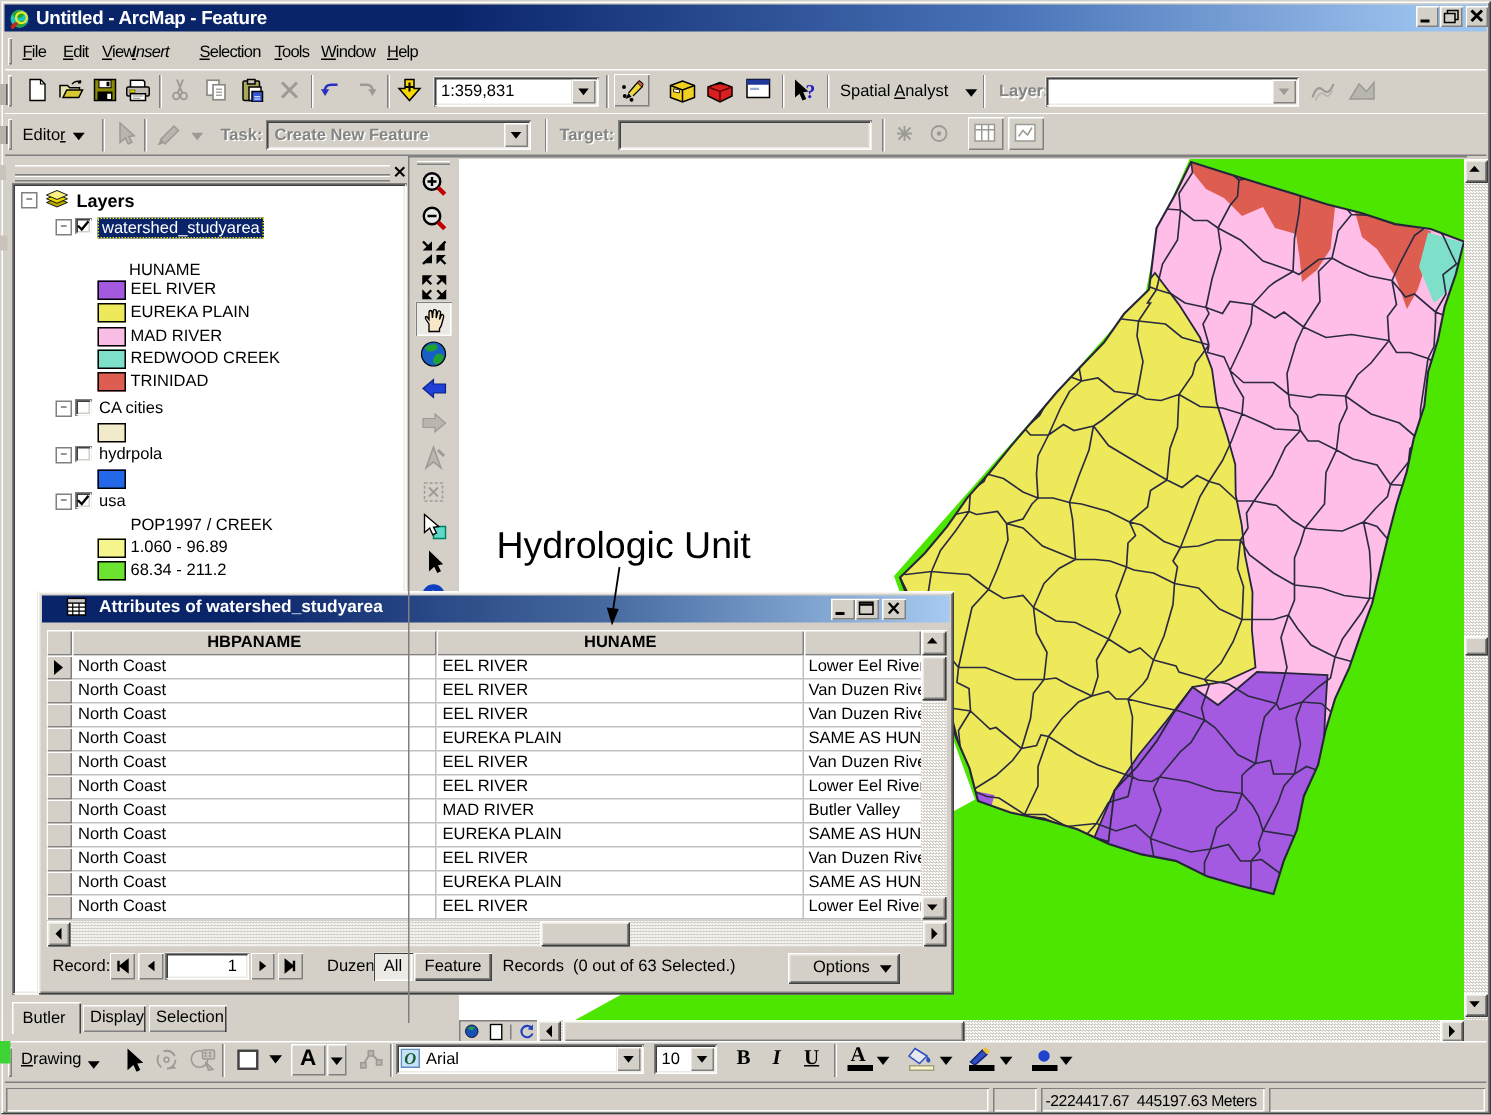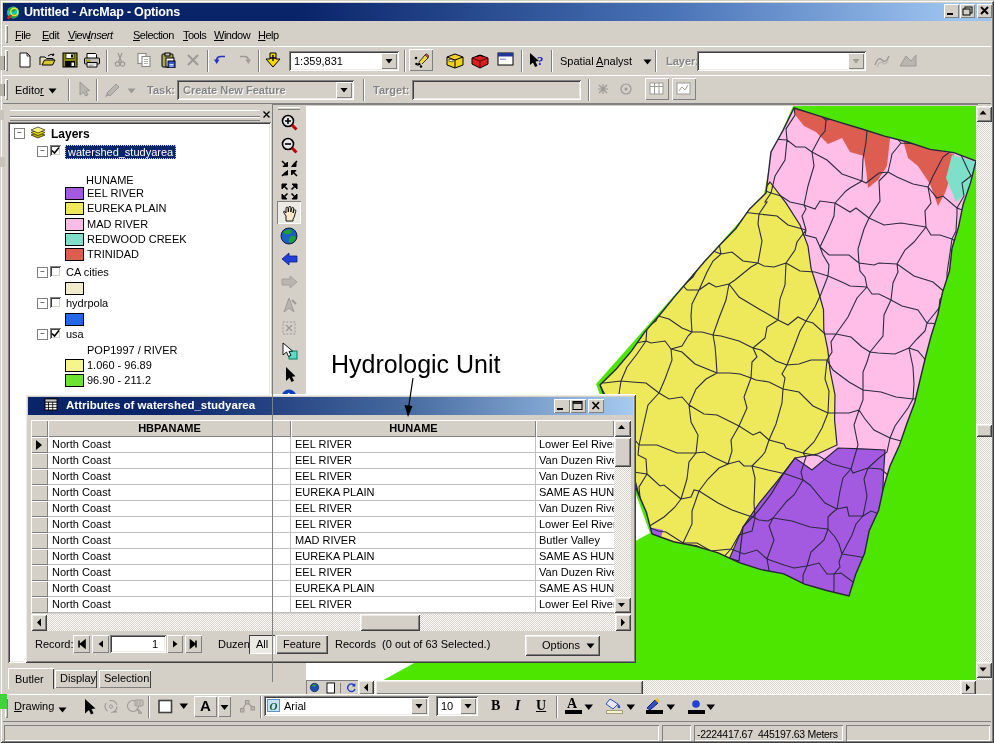--- a/index.html
+++ b/index.html
@@ -22,21 +22,21 @@
 <div class="abs" style="left:3px;top:3px;width:988px;height:18px;background:linear-gradient(90deg,#0A246A 0%,#0A246A 30%,#4A74B8 68%,#9CC2EE 96%);"></div>
 <div class="abs" style="left:6px;top:5px;">
     <svg width="15" height="15" viewBox="0 0 15 15">
  <circle cx="7" cy="7.5" r="6" fill="#18C8B8"></circle>
  <path d="M2 4.5 Q4 1.5 8 1.8 L10.5 4 L8 7 L4 6.5 Z" fill="#28A038"></path>
  <path d="M4.5 12.6 Q8 14.2 11.5 11.5 L10 8.5 L6.5 9.5 Z" fill="#28A038"></path>
  <circle cx="8.3" cy="6.8" r="3.6" fill="none" stroke="#E8E830" stroke-width="1.5"></circle>
  <rect x="0.8" y="10.6" width="5.4" height="2.6" rx="1.2" transform="rotate(-45 3.5 11.9)" fill="#C82818"></rect>
 </svg>
   </div>
-<div class="abs" style="left:24px;top:5px;font-size:12.5px;font-weight:bold;color:#fff;letter-spacing:-0.2px;">Untitled - ArcMap - Options</div>
+<div class="abs" style="left:24px;top:5px;font-size:12.5px;font-weight:bold;color:#fff;letter-spacing:-0.2px;">Untitled - ArcMap - Feature</div>
 <div class="abs raised" style="left:944px;top:4px;width:15px;height:14px;background:#D4D0C8;">
     <div class="abs" style="left:3px;top:9px;width:6px;height:2px;background:#000;"></div>
   </div>
 <div class="abs raised" style="left:960px;top:4px;width:15px;height:14px;background:#D4D0C8;">
     <svg width="16" height="14">
       <rect x="5" y="3" width="7" height="6" fill="none" stroke="#000"></rect>
       <rect x="3" y="5" width="7" height="6" fill="#D4D0C8" stroke="#000"></rect>
     </svg>
   </div>
 <div class="abs raised" style="left:977px;top:4px;width:15px;height:14px;background:#D4D0C8;">
@@ -269,25 +269,25 @@
     <div class="abs cb" style="left:50px;top:297px;"></div>
     <div class="abs" style="left:66px;top:297px;font-size:11px;">hydrpola</div>
     <div class="abs" style="left:65px;top:313px;width:17px;height:11px;background:#2268E8;border:1px solid #000;"></div>
     <div class="abs pm" style="left:37px;top:329px;">−</div>
     <div class="abs cb" style="left:50px;top:328px;">
       <svg width="11" height="11">
         <path d="M2 5.5 L4.5 8 L9 2.5" stroke="#000" stroke-width="1.6" fill="none"></path>
       </svg>
     </div>
     <div class="abs" style="left:66px;top:328px;font-size:11px;">usa</div>
-    <div class="abs" style="left:87px;top:344px;font-size:11px;">POP1997 / RIVER</div>
+    <div class="abs" style="left:87px;top:344px;font-size:11px;">POP1997 / CREEK</div>
     <div class="abs" style="left:65px;top:359px;width:17px;height:11px;background:#F4F58C;border:1px solid #000;"></div>
     <div class="abs" style="left:87px;top:359px;font-size:11px;">1.060 - 96.89</div>
     <div class="abs" style="left:65px;top:374px;width:17px;height:11px;background:#6CE32E;border:1px solid #000;"></div>
-    <div class="abs" style="left:87px;top:374px;font-size:11px;">96.90 - 211.2</div>
+    <div class="abs" style="left:87px;top:374px;font-size:11px;">68.34 - 211.2</div>
   </div>
 
 <div class="abs" style="left:274px;top:106px;width:30px;height:566px;background:#D4D0C8;"></div>
 <div class="abs" style="left:278px;top:107px;width:22px;height:3px;box-shadow:inset 0 1px 0 #fff, inset 0 -1px 0 #808080;"></div>
 <div class="abs" id="vtb" style="left:0;top:0;">
     <svg class="abs" style="left:280px;top:113px;" width="19" height="19" viewBox="0 0 19 19">
       <circle cx="8" cy="8" r="5.5" fill="#E8E8E8" stroke="#000" stroke-width="1.6"></circle>
       <path d="M8 5 V11 M5 8 H11" stroke="#000" stroke-width="1.6"></path>
       <path d="M12 12 L16.5 16.5" stroke="#C00000" stroke-width="3"></path>
     </svg>

